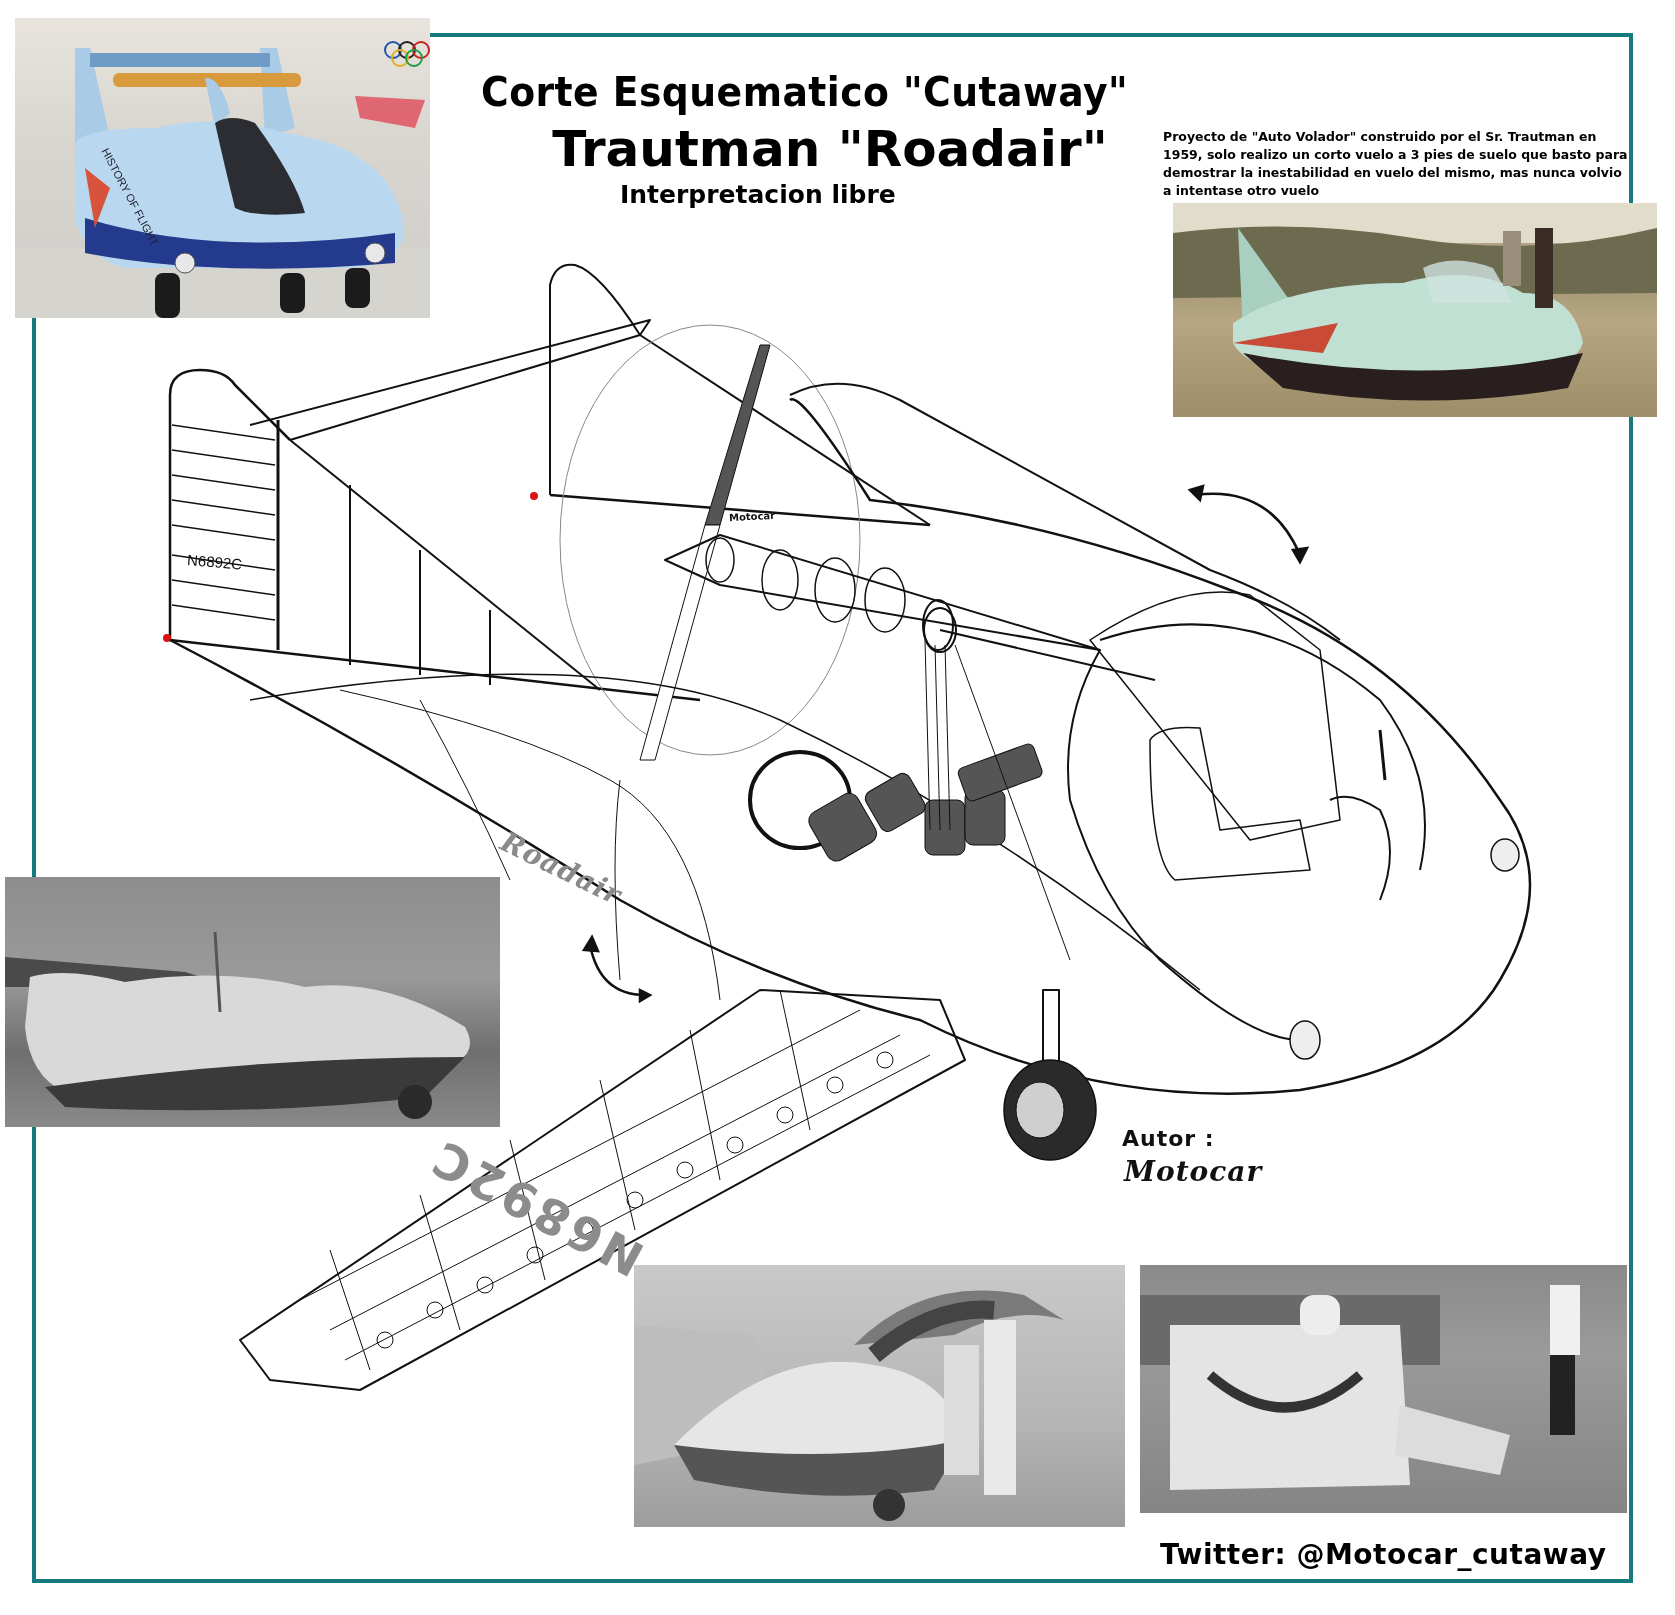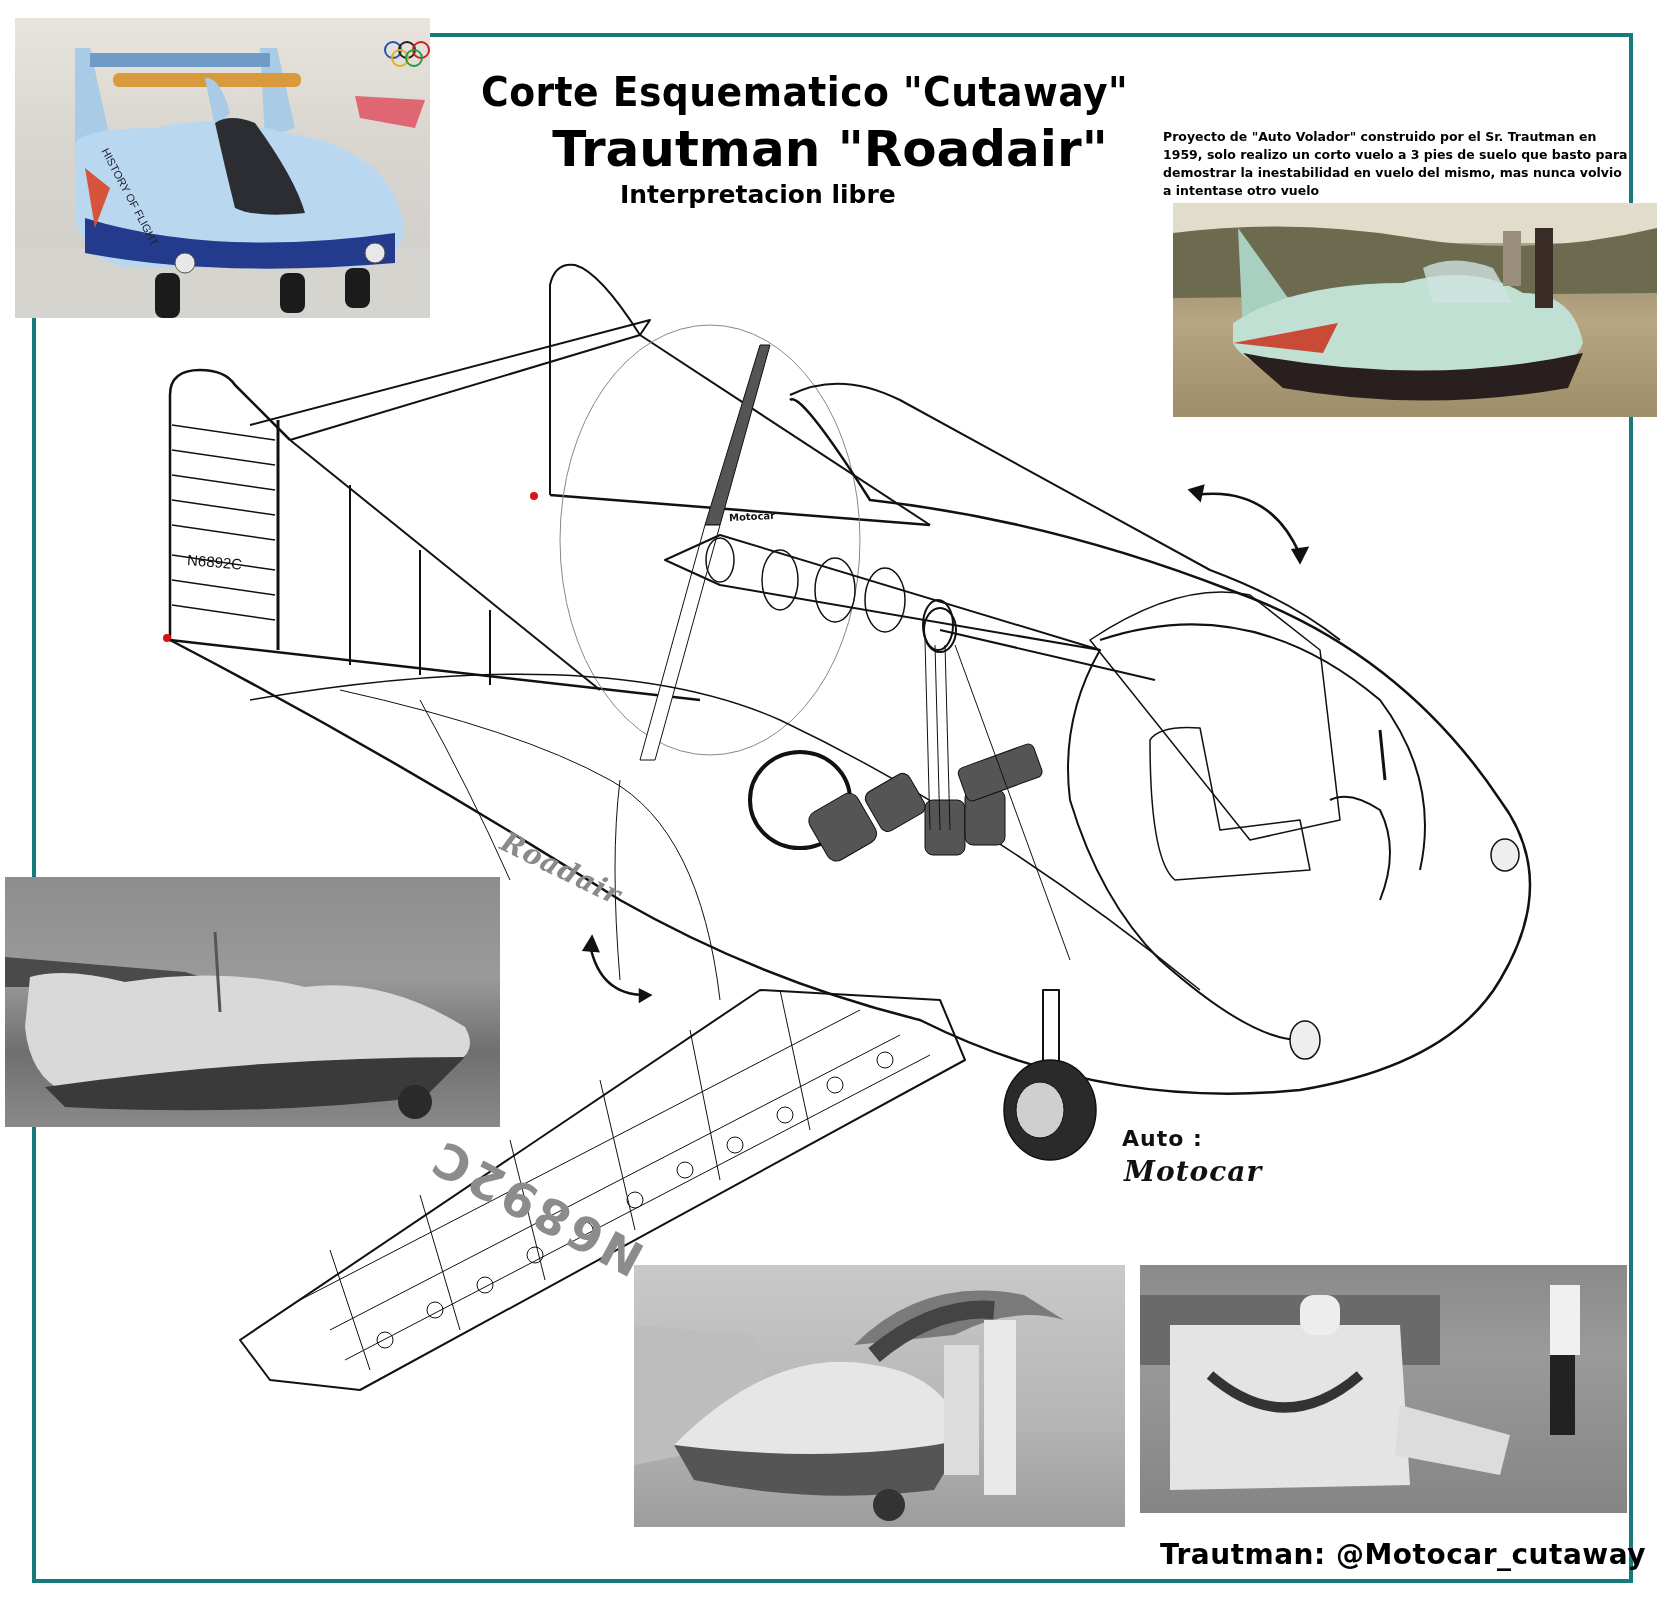--- a/index.html
+++ b/index.html
@@ -232,15 +232,15 @@
 <span class="lbl-tail">N6892C</span>
 <span class="lbl-hub">Motocar</span>
 <span class="lbl-script">Roadair</span>
 <span class="lbl-wing">N6892C</span>
 
 <div class="title1">Corte Esquematico "Cutaway"</div>
 <div class="title2">Trautman "Roadair"</div>
 <div class="title3">Interpretacion libre</div>
 <div class="desc">Proyecto de "Auto Volador" construido por el Sr. Trautman en 1959, solo realizo un  corto vuelo a 3 pies de suelo que basto para demostrar la inestabilidad en vuelo del mismo, mas nunca volvio a intentase otro vuelo</div>
 
-<div class="autor">Auto :</div>
+<div class="autor">Autor :</div>
 <div class="autor-name">Motocar</div>
-<div class="twitter">Trautman: @Motocar_cutaway</div>
+<div class="twitter">Twitter: @Motocar_cutaway</div>
 
 </body></html>

